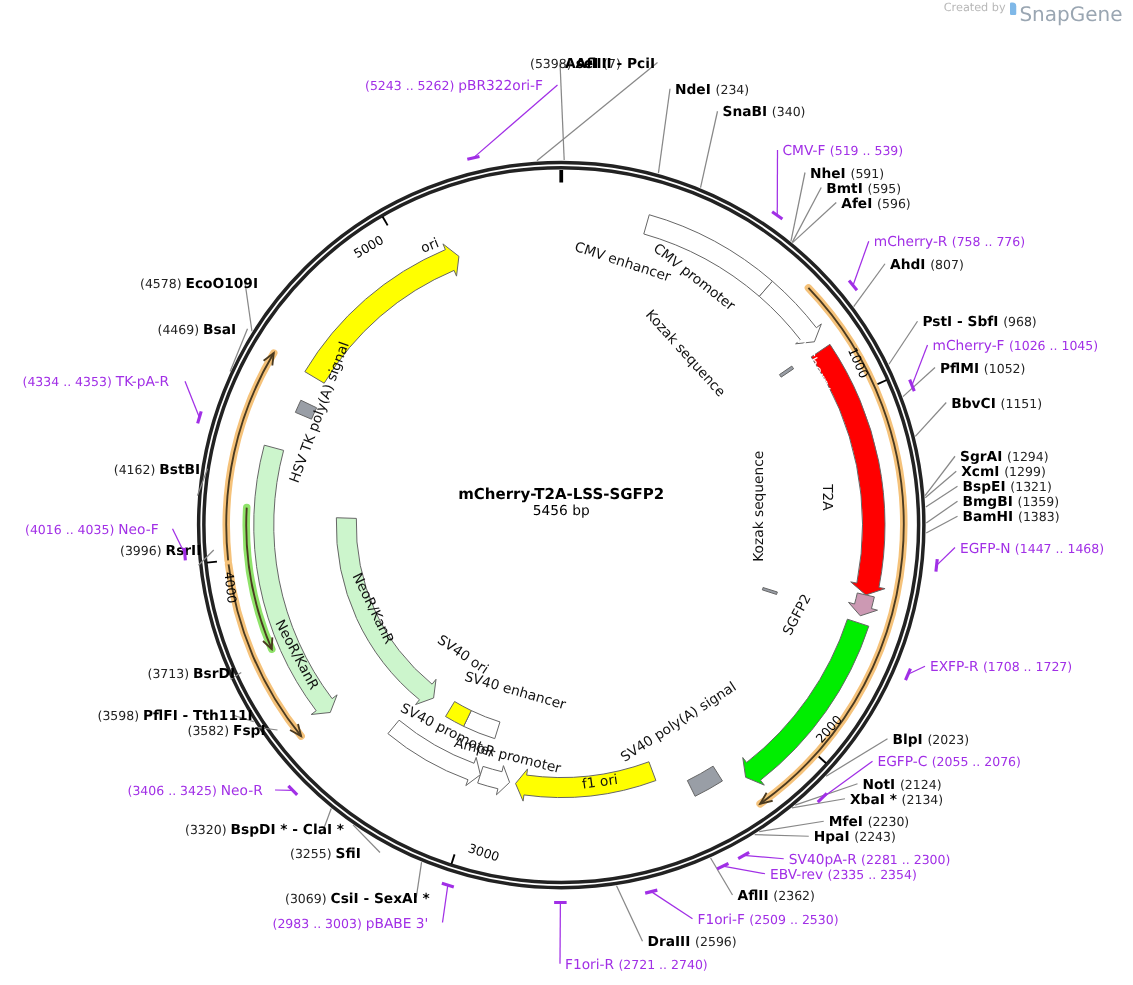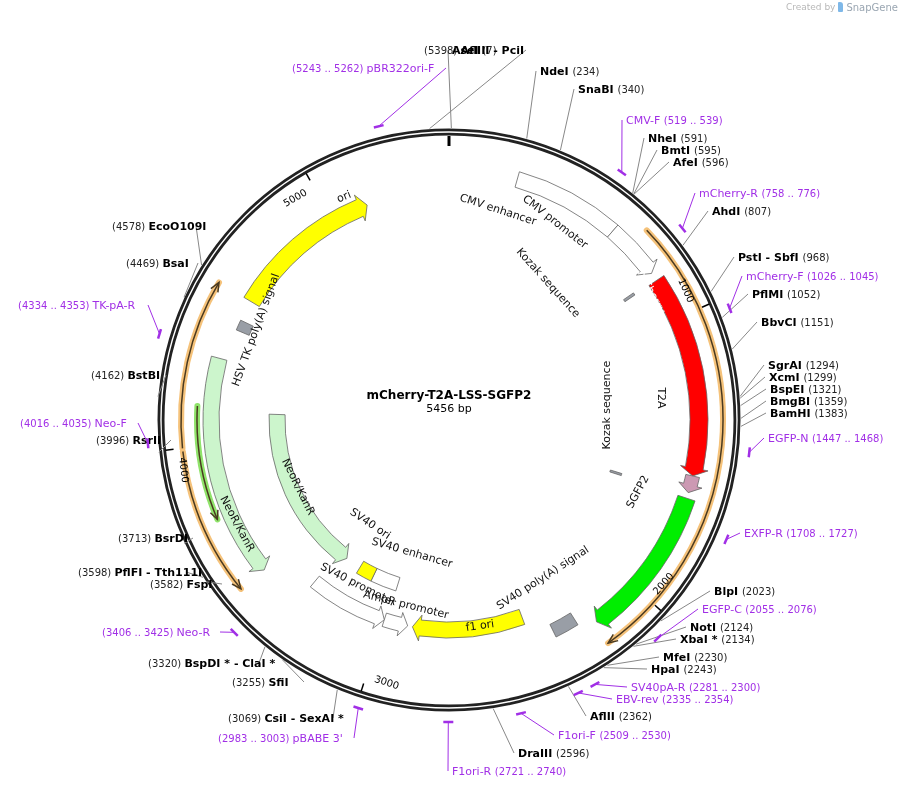--- a/index.html
+++ b/index.html
@@ -1,21 +1,21 @@
 <!DOCTYPE html>
 <html><head>
 <meta charset="utf-8">
 <style>
   html, body { margin: 0; padding: 0; background: #ffffff; }
   body { width: 906px; height: 788px; position: relative; overflow: hidden;
          font-family: "DejaVu Sans", "Liberation Sans", sans-serif; }
   #map { position: absolute; left: 0; top: 0; }
   .credit { position: absolute; right: 8px; top: 2px; font-size: 9px; color: #b8b8b8;
             display: flex; align-items: flex-start; gap: 3px; }
-  .credit .brand { color: #9aa6b2; font-size: 10px; }
+  .credit .brand { color: #9aa6b2; font-size: 16px; }
   .credit .logo { width: 5px; height: 10px; background: #7fb8e8; border-radius: 1px 3px 1px 1px; display: inline-block; }
   svg text { font-family: "DejaVu Sans", "Liberation Sans", sans-serif; }
   .enz-name { font-weight: bold; font-size: 11px; fill: #000; }
   .enz-pos { font-size: 10px; fill: #222; }
   .primer-name { font-size: 11px; fill: #a12fe6; }
   .primer-pos { font-size: 10px; fill: #a12fe6; }
   .feat-label { font-size: 11px; fill: #111; }
   .title { font-weight: bold; font-size: 12px; fill: #000; }
   .subtitle { font-size: 11px; fill: #000; }
   .tick-label { font-size: 10px; fill: #000; }

